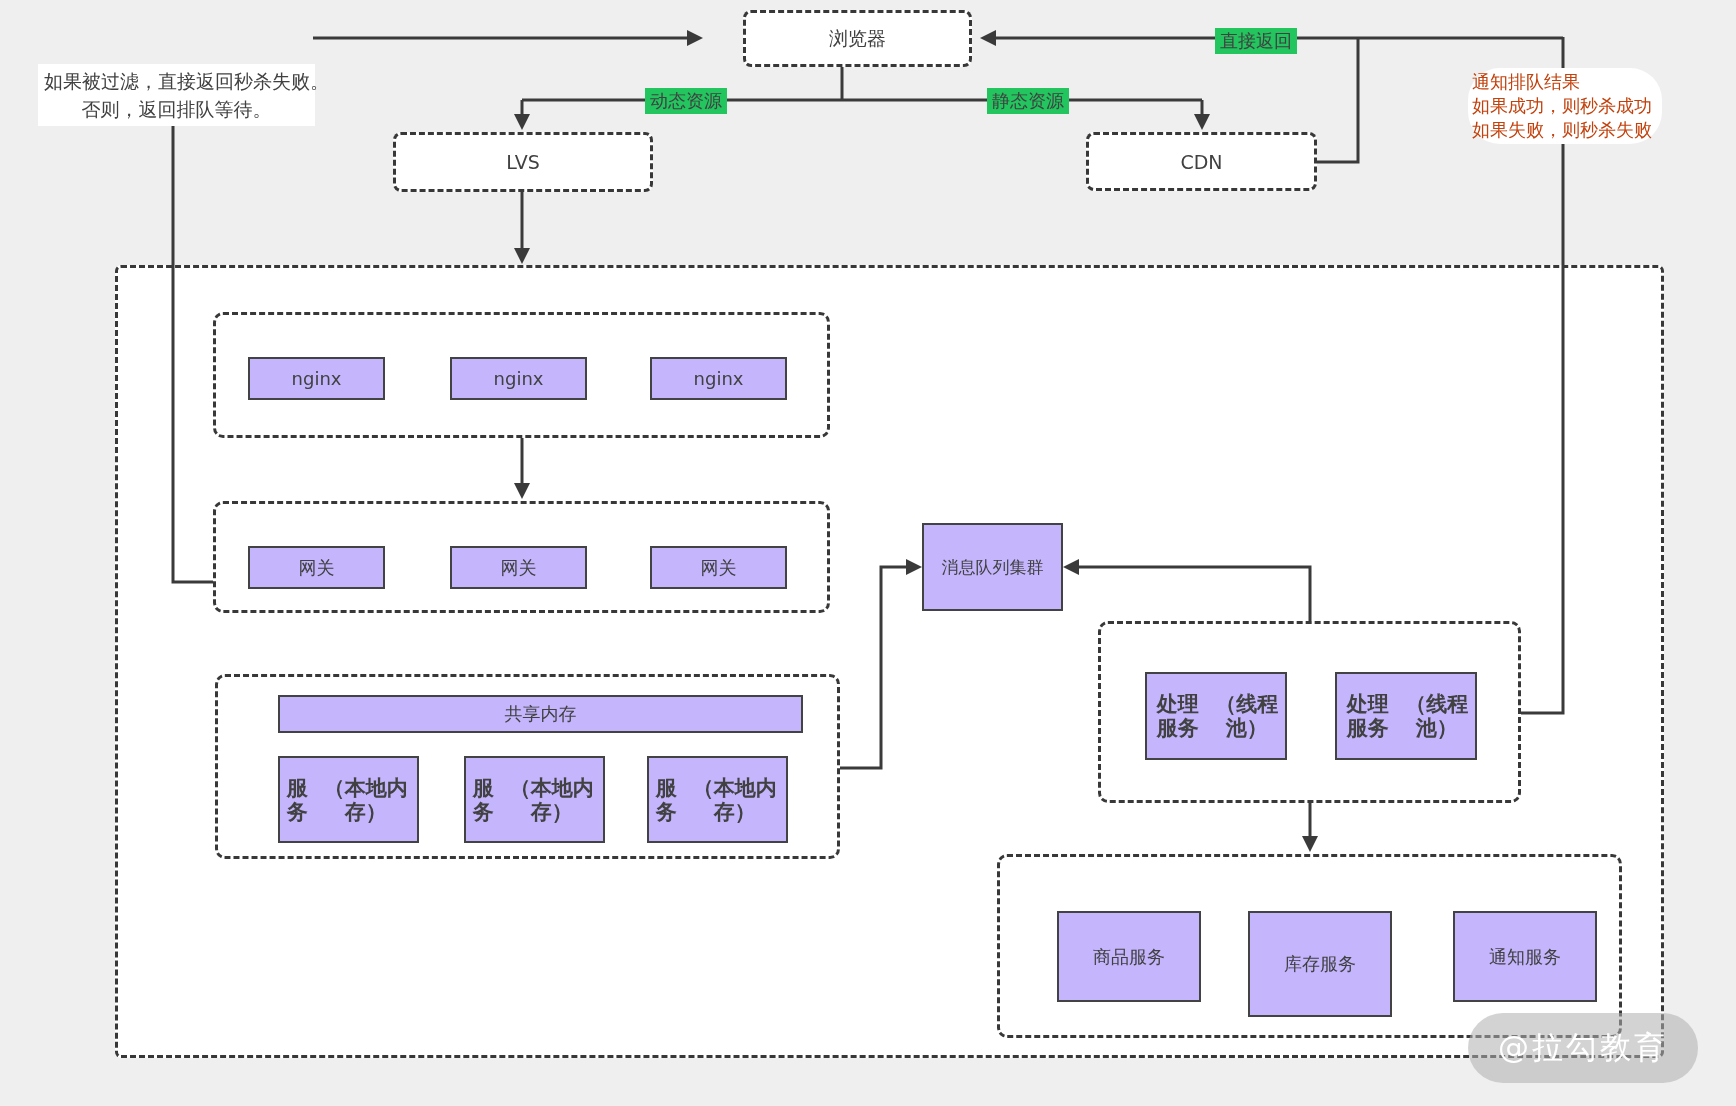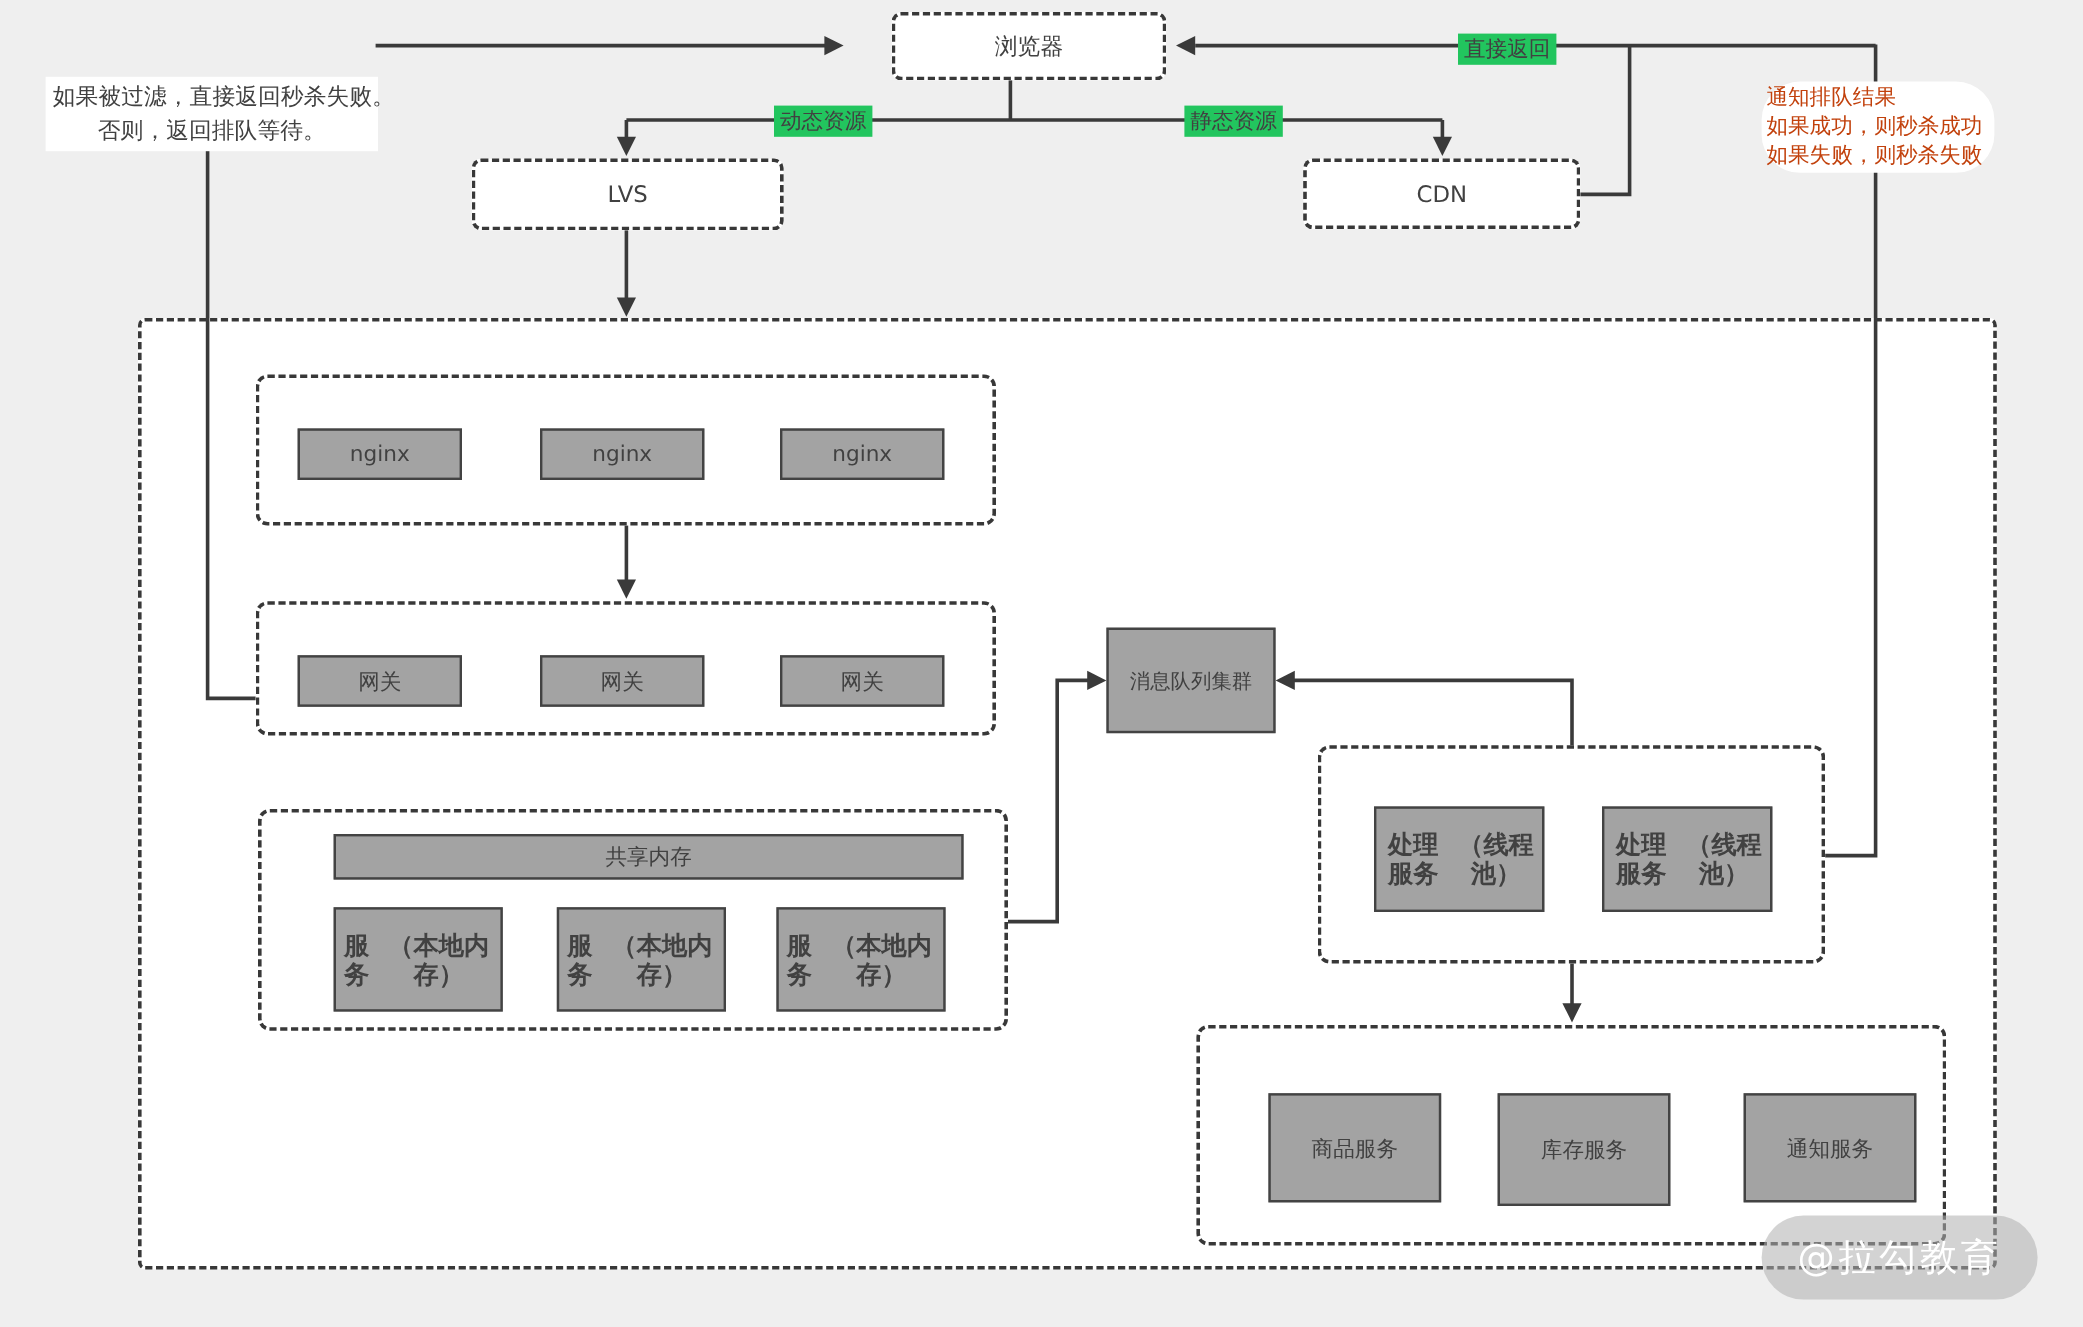--- a/index.html
+++ b/index.html
@@ -5,21 +5,21 @@
   html,body{margin:0;padding:0;}
   body{
     width:1736px;height:1106px;position:relative;overflow:hidden;
     background:#efefef;
     font-family:"DejaVu Sans","Liberation Sans",sans-serif;
     color:#3e3e3e;
   }
   .abs{position:absolute;box-sizing:border-box;}
   
   .box{
-    background:#a3a3a3;border:2px solid #434343;
+    background:#c4b5fd;border:2px solid #434343;
     display:flex;align-items:center;justify-content:center;
     text-align:center;font-size:18px;color:#414141;
   }
   .dashedbox{
     background:#ffffff;border:3px dashed #383838;border-radius:8px;
     display:flex;align-items:center;justify-content:center;
     text-align:center;font-size:19px;color:#414141;
   }
   .cluster{
     background:#ffffff;border:3px dashed #383838;border-radius:10px;
@@ -116,21 +116,21 @@
   <span>（线程池）</span>
 </div>
 <div class="abs box twoline nodelayer" style="left:1335px;top:672px;width:142px;height:88px;">
   <span>处理服务</span>
   <span>（线程池）</span>
 </div>
 
 <div class="abs box nodelayer" style="left:1057px;top:911px;width:144px;height:91px;">
   <span>商品服务</span>
 </div>
-<div class="abs box nodelayer" style="left:1248px;top:911px;width:144px;height:94px;">
+<div class="abs box nodelayer" style="left:1248px;top:911px;width:144px;height:106px;">
   <span>库存服务</span>
 </div>
 <div class="abs box nodelayer" style="left:1453px;top:911px;width:144px;height:91px;">
   <span>通知服务</span>
 </div>
 
 <svg class="wires" width="1736" height="1106" viewBox="0 0 1736 1106" fill="none" stroke="#3a3a3a" stroke-width="3">
 
   <polyline points="313,38 689,38"></polyline>
   <polygon points="703,38 687,30 687,46" fill="#3a3a3a" stroke="none"></polygon>

